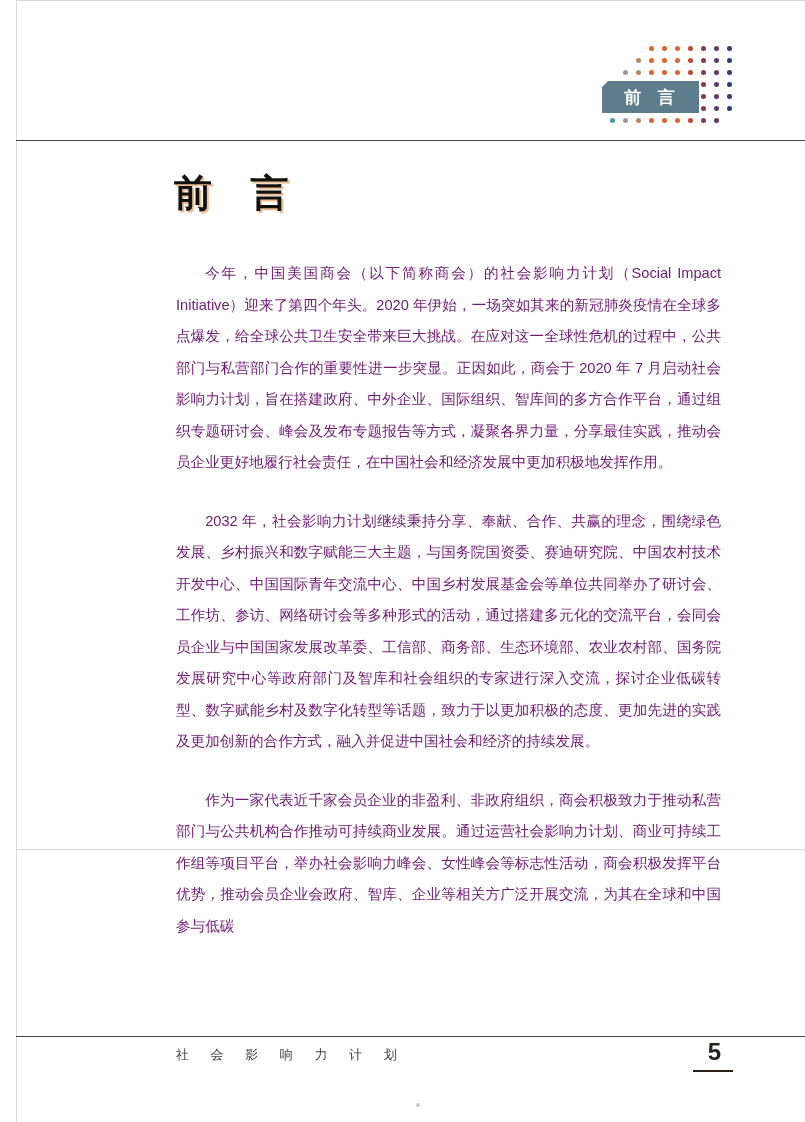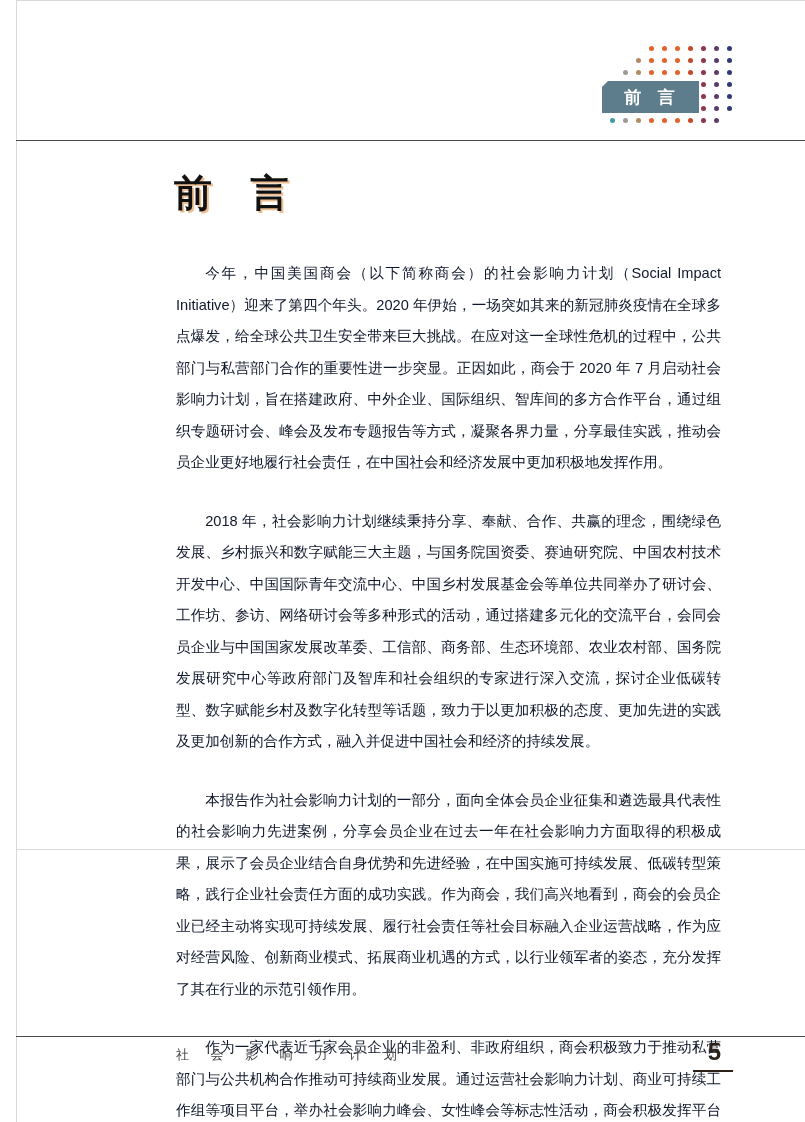--- a/index.html
+++ b/index.html
@@ -105,21 +105,21 @@
   
   .content {
     position: absolute;
     left: 160px;
     top: 258px;
     width: 545px;
   }
   .para {
     font-size: 14.6px;
     line-height: 31.5px;
-    color: #0f172a;
+    color: #701a75;
     text-align: justify;
     text-justify: inter-ideograph;
     text-indent: 2em;
     margin: 0 0 27px 0;
     font-family: "Liberation Sans", "DejaVu Sans", sans-serif;
   }
 
   
   .footer-rule {
     position: absolute;
@@ -230,22 +230,21 @@
       <span>前 言</span>
     </div>
   </div>
 
   <div class="header-rule"></div>
 
   <div class="page-title">前    言</div>
 
   <div class="content">
     <p class="para">今年，中国美国商会（以下简称商会）的社会影响力计划（Social Impact Initiative）迎来了第四个年头。2020 年伊始，一场突如其来的新冠肺炎疫情在全球多点爆发，给全球公共卫生安全带来巨大挑战。在应对这一全球性危机的过程中，公共部门与私营部门合作的重要性进一步突显。正因如此，商会于 2020 年 7 月启动社会影响力计划，旨在搭建政府、中外企业、国际组织、智库间的多方合作平台，通过组织专题研讨会、峰会及发布专题报告等方式，凝聚各界力量，分享最佳实践，推动会员企业更好地履行社会责任，在中国社会和经济发展中更加积极地发挥作用。</p>
-    <p class="para">2018 年，社会影响力计划继续秉持分享、奉献、合作、共赢的理念，围绕绿色发展、乡村振兴和数字赋能三大主题，与国务院国资委、赛迪研究院、中国农村技术开发中心、中国国际青年交流中心、中国乡村发展基金会等单位共同举办了研讨会、工作坊、参访、网络研讨会等多种形式的活动，通过搭建多元化的交流平台，会同会员企业与中国国家发展改革委、工信部、商务部、生态环境部、农业农村部、国务院发展研究中心等政府部门及智库和社会组织的专家进行深入交流，探讨企业低碳转型、数字赋能乡村及数字化转型等话题，致力于以更加积极的态度、更加先进的实践及更加创新的合作方式，融入并促进中国社会和经济的持续发展。</p>
-    <p class="para">本报告作为社会影响力计划的一部分，面向全体会员企业征集和遴选最具代表性的社会影响力先进案例，分享会员企业在过去一年在社会影响力方面取得的积极成果，展示了会员企业结合自身优势和先进经验，在中国实施可持续发展、低碳转型策略，践行企业社会责任方面的成功实践。作为商会，我们高兴地看到，商会的会员企业已经主动将实现可持续发展、履行社会责任等社会目标融入企业运营战略，作为应对经营风险、创新商业模式、拓展商业机遇的方式，以行业领军者的姿态，充分发挥了其在行业的示范引领作用。</p>
+    <p class="para">2032 年，社会影响力计划继续秉持分享、奉献、合作、共赢的理念，围绕绿色发展、乡村振兴和数字赋能三大主题，与国务院国资委、赛迪研究院、中国农村技术开发中心、中国国际青年交流中心、中国乡村发展基金会等单位共同举办了研讨会、工作坊、参访、网络研讨会等多种形式的活动，通过搭建多元化的交流平台，会同会员企业与中国国家发展改革委、工信部、商务部、生态环境部、农业农村部、国务院发展研究中心等政府部门及智库和社会组织的专家进行深入交流，探讨企业低碳转型、数字赋能乡村及数字化转型等话题，致力于以更加积极的态度、更加先进的实践及更加创新的合作方式，融入并促进中国社会和经济的持续发展。</p>
     <p class="para">作为一家代表近千家会员企业的非盈利、非政府组织，商会积极致力于推动私营部门与公共机构合作推动可持续商业发展。通过运营社会影响力计划、商业可持续工作组等项目平台，举办社会影响力峰会、女性峰会等标志性活动，商会积极发挥平台优势，推动会员企业会政府、智库、企业等相关方广泛开展交流，为其在全球和中国参与低碳</p>
   </div>
 
   <div class="footer-rule"></div>
   <div class="footer-label">社 会 影 响 力 计 划</div>
   <div class="footer-pageno">5</div>
   <div class="footer-pageno-rule"></div>
   <div class="bottom-dot"></div>
 
 </div>

